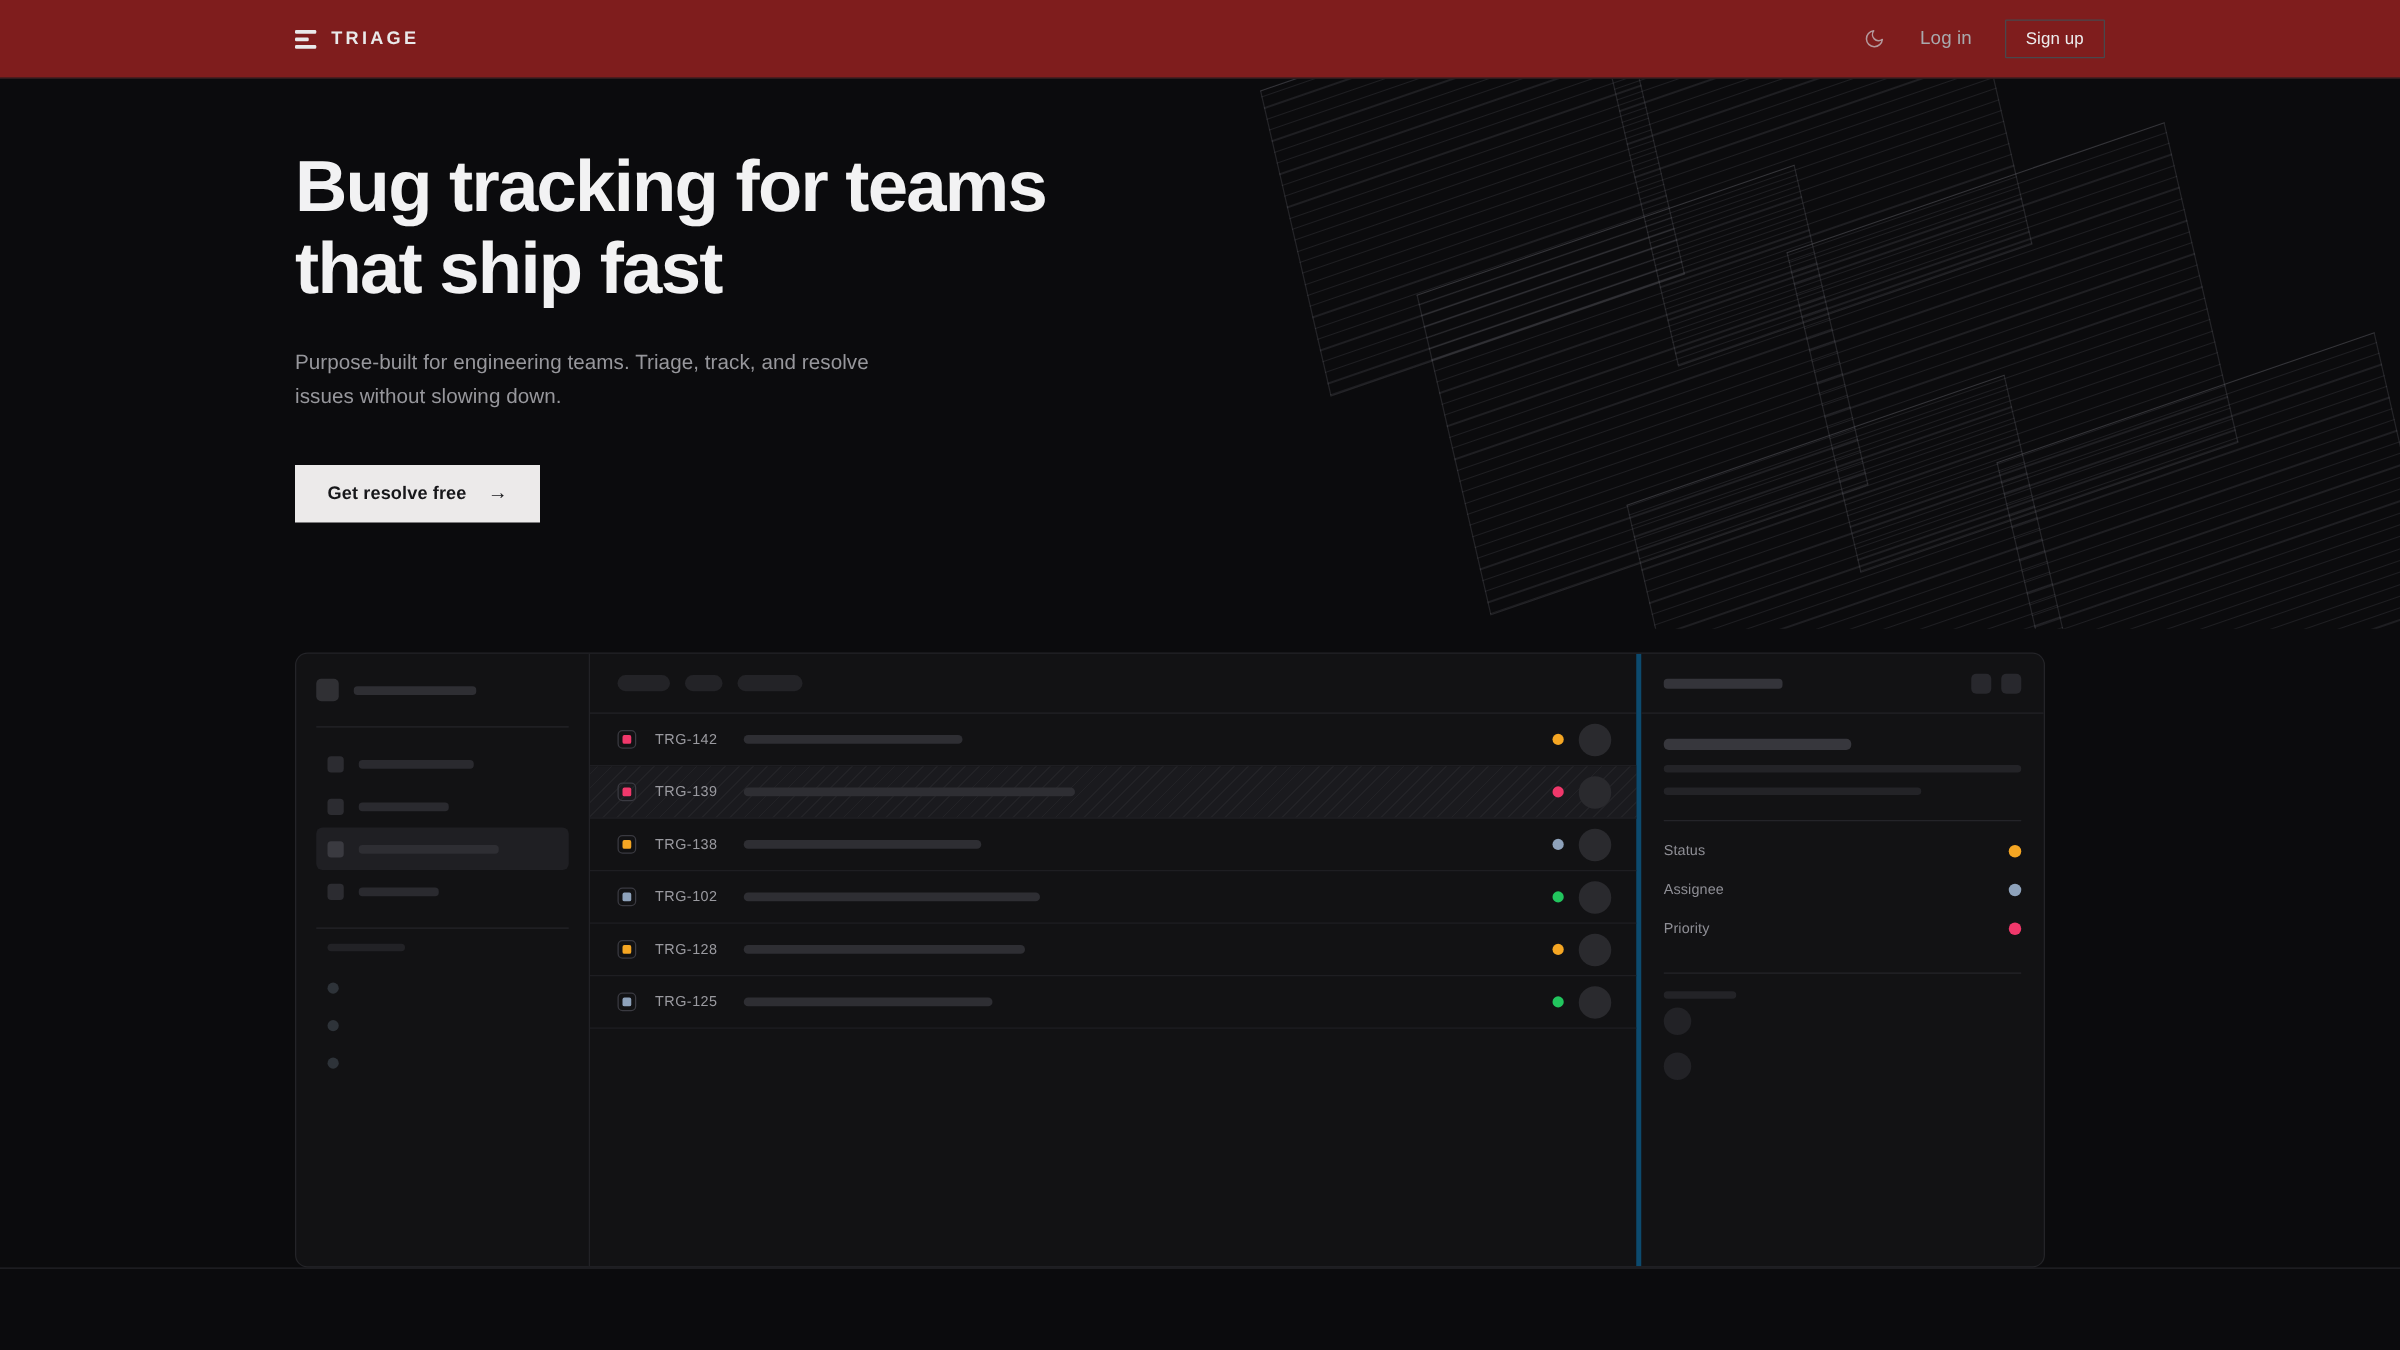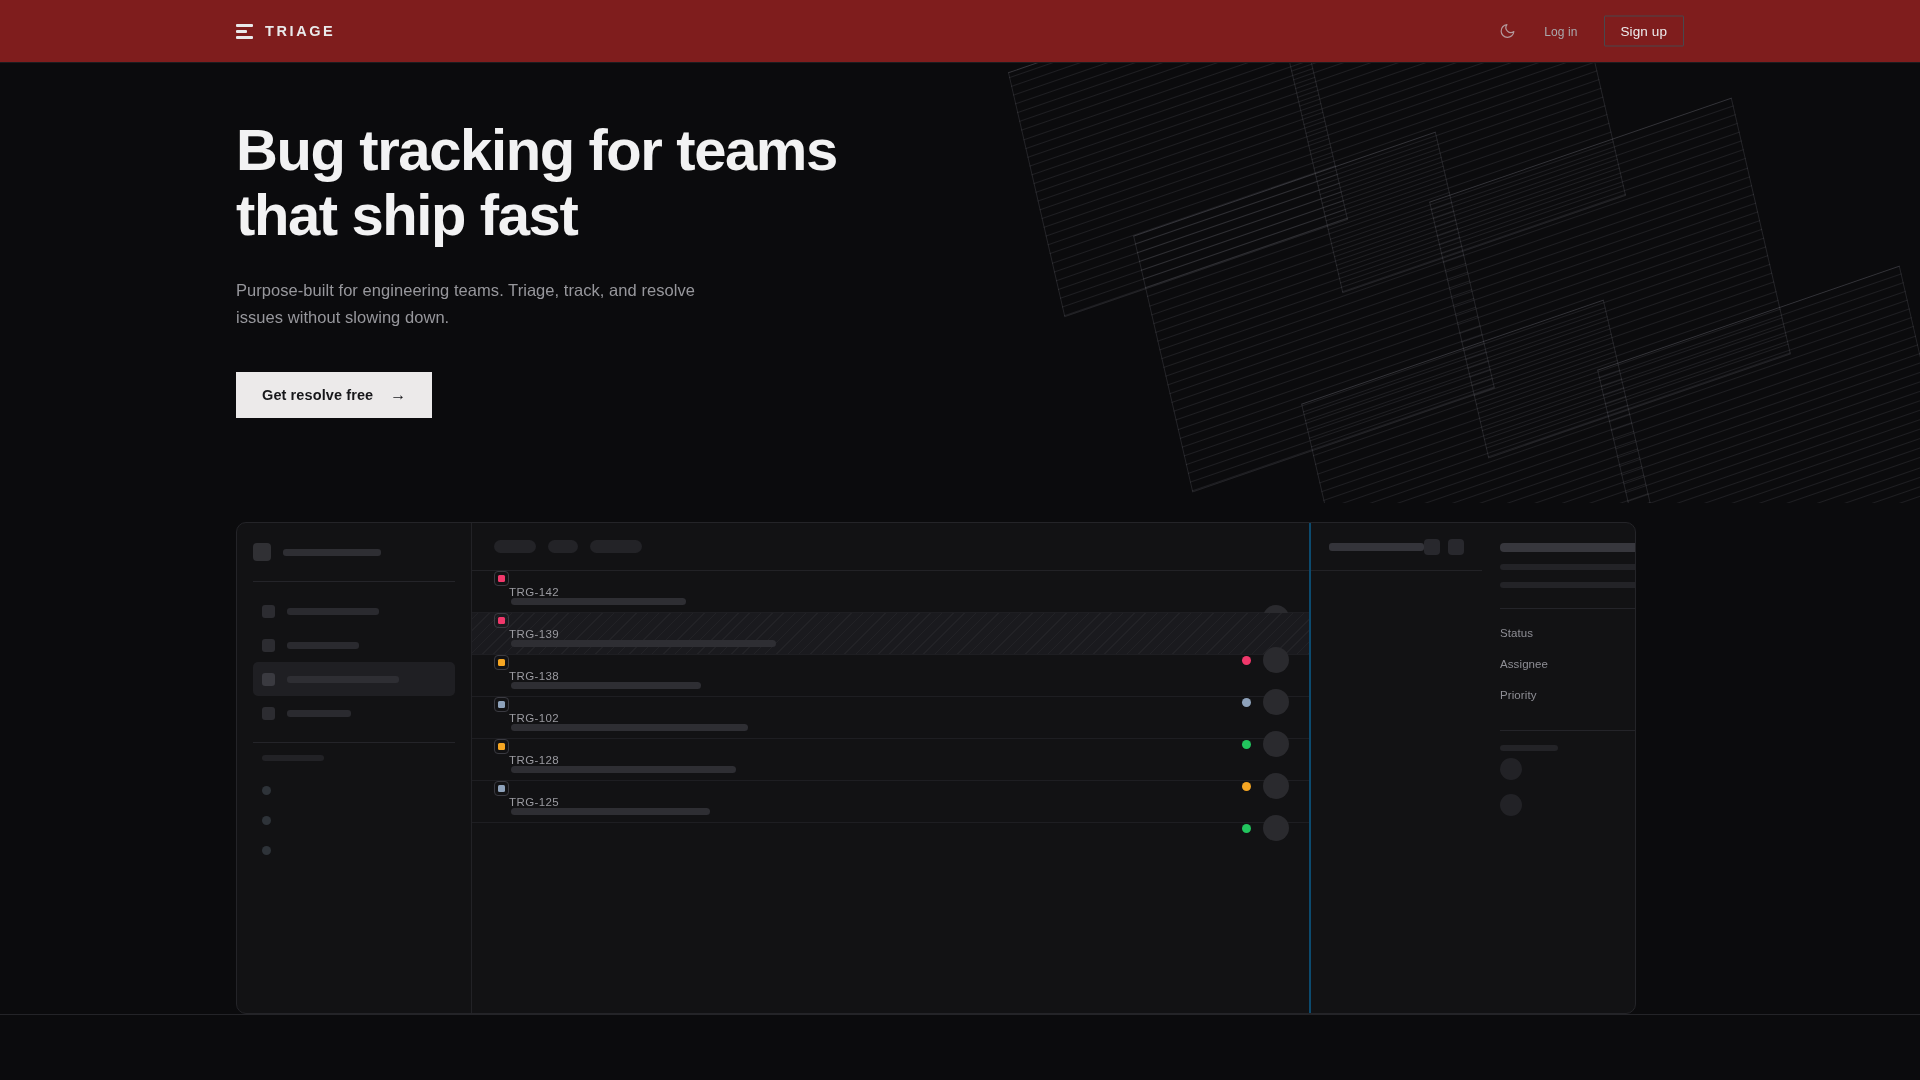--- a/index.html
+++ b/index.html
@@ -36,21 +36,21 @@
   .header-right {
     position: absolute; right: 236px; top: 50%; transform: translateY(-50%);
     display: flex; align-items: center; gap: 26px;
   }
   .moon-btn {
     width: 22px; height: 22px; display: flex; align-items: center; justify-content: center;
     cursor: pointer; opacity: .72;
   }
   .moon-btn svg { display: block; }
   .login-link {
-    font-size: 12px; color: #a9a9ad; cursor: pointer; letter-spacing: .1px;
+    font-size: 15px; color: #a9a9ad; cursor: pointer; letter-spacing: .1px;
   }
   .signup-btn {
     font-size: 13.5px; color: #ededee; background: transparent;
     border: 1px solid #48484d; padding: 7px 16px; cursor: pointer;
     letter-spacing: .1px; font-family: inherit; border-radius: 1px;
   }
 
   
   .decor { position: absolute; top: 63px; left: 0; width: 1920px; height: 440px; overflow: hidden; pointer-events: none; z-index: 1; }
   .slab {
@@ -104,41 +104,41 @@
   .nav-item.active .nav-dot { background: #3a3a40; }
   .sb-label { width: 62px; height: 6px; background: #222226; border-radius: 3px; margin: 8px 9px 14px; }
   .mini-row { display: flex; align-items: center; height: 30px; padding: 0 9px; cursor: pointer; }
   .mini-dot { width: 9px; height: 9px; border-radius: 50%; background: #2e3339; }
 
   .mock-list { flex: 1 1 auto; display: flex; flex-direction: column; min-width: 0; }
   .list-toolbar { height: 48px; border-bottom: 1px solid #222226; display: flex; align-items: center; gap: 12px; padding: 0 22px; }
   .chip { height: 13px; border-radius: 7px; background: #232327; }
   .rows { display: flex; flex-direction: column; }
   .row {
-    height: 42px; display: flex; align-items: flex-start; padding: 0 20px 0 22px;
-    border-bottom: 1px solid #1e1e22; cursor: pointer; gap: 0; position: relative; flex-direction: column;
+    height: 42px; display: flex; align-items: center; padding: 0 20px 0 22px;
+    border-bottom: 1px solid #1e1e22; cursor: pointer; gap: 0; position: relative;
   }
   .row.sel {
     background-color: #1a1a1e;
     background-image: repeating-linear-gradient(-45deg,
       rgba(255,255,255,.035) 0px, rgba(255,255,255,.035) 1px,
       rgba(0,0,0,0) 1px, rgba(0,0,0,0) 8px);
   }
   .pbadge {
     width: 15px; height: 15px; border-radius: 4px; border: 1px solid #3a3a41;
     display: flex; align-items: center; justify-content: center; flex: none;
   }
   .pbadge i { display: block; width: 7px; height: 7px; border-radius: 1.5px; }
   .row-id { font-size: 11.5px; color: #9a9aa0; letter-spacing: .4px; margin-left: 15px; width: 54px; flex: none; }
   .row-title { height: 7px; border-radius: 4px; background: #2e2e33; margin-left: 17px; flex: none; }
   .row-right { margin-left: auto; display: flex; align-items: center; gap: 12px; }
   .sdot { width: 9px; height: 9px; border-radius: 50%; }
   .avatar { width: 26px; height: 26px; border-radius: 50%; background: #2a2a2e; }
 
-  .mock-detail { width: 326px; flex: 0 0 326px; border-left: 2px solid #0c4a6e; display: flex; }
+  .mock-detail { width: 326px; flex: 0 0 326px; border-left: 4px solid #0c4a6e; display: flex; flex-direction: column; }
   .detail-head { height: 48px; border-bottom: 1px solid #222226; display: flex; align-items: center; padding: 0 18px; }
   .detail-head .sk { width: 95px; height: 8px; background: #34343a; }
   .icon-btns { margin-left: auto; display: flex; gap: 8px; }
   .ibtn { width: 16px; height: 16px; border-radius: 4px; background: #28282d; cursor: pointer; }
   .detail-body { padding: 20px 18px 0; }
   .d-title { width: 150px; height: 9px; border-radius: 4px; background: #37373d; }
   .d-line { height: 6px; border-radius: 3px; background: #232327; margin-top: 12px; }
   .d-div { height: 1px; background: #242429; margin: 20px 0 8px; }
   .meta-row { display: flex; align-items: center; justify-content: space-between; height: 31px; }
   .meta-label { font-size: 11.5px; color: #8e8e95; letter-spacing: .1px; }

